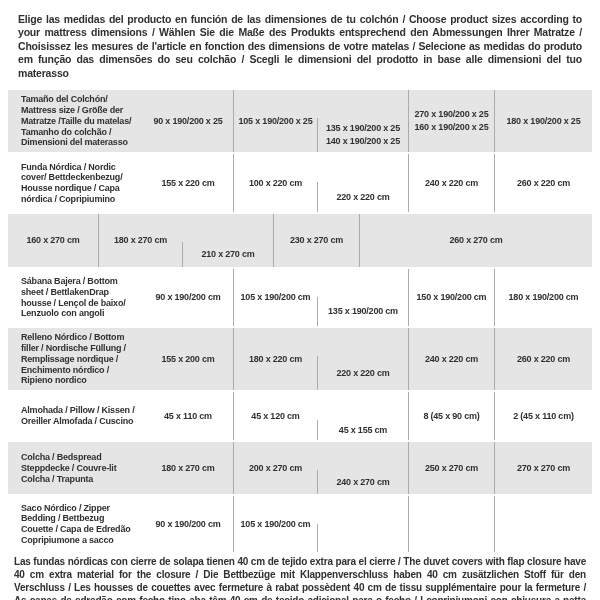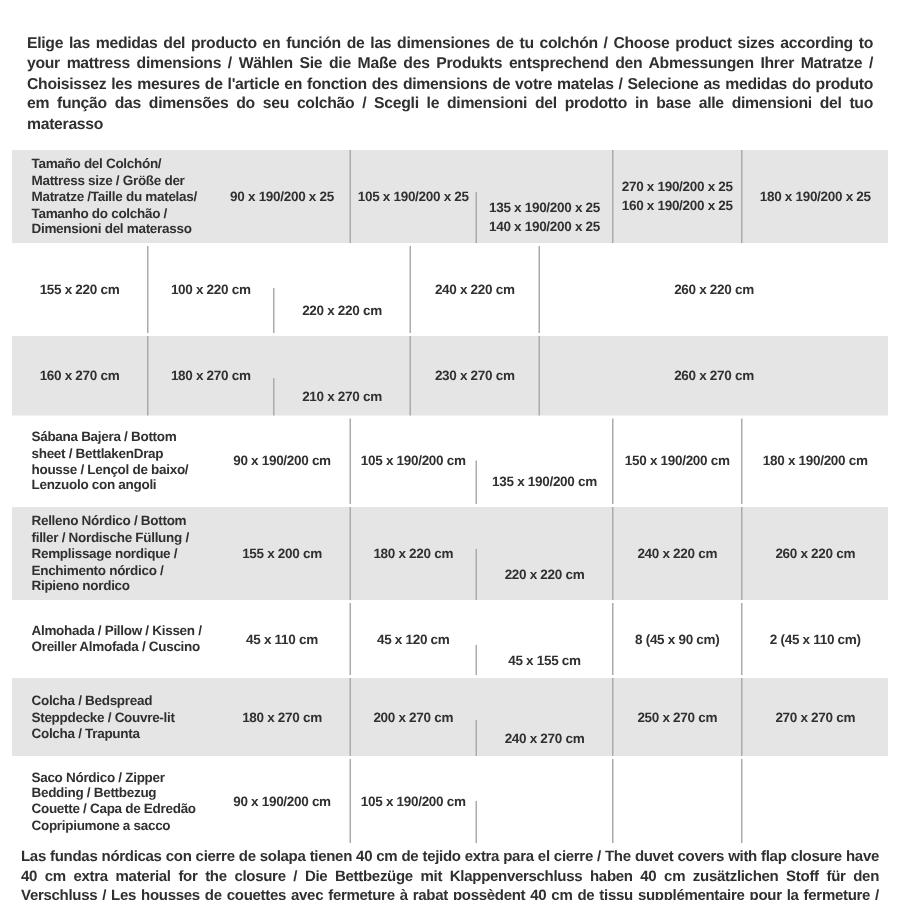--- a/index.html
+++ b/index.html
@@ -5,21 +5,21 @@
   * { box-sizing: border-box; }
   html, body { margin: 0; padding: 0; }
   body {
     width: 600px; height: 600px;
     background: #ffffff;
     font-family: "Liberation Sans", sans-serif;
     color: #303030;
     overflow: hidden;
   }
   .intro {
-    margin: 23px 18px 0 18px;
+    margin: 13px 18px 0 18px;
     font-size: 10.5px;
     line-height: 1.28;
     font-weight: bold;
     text-align: justify;
     letter-spacing: -0.2px;
   }
   .size-table {
     margin: 10px 8px 0 8px;
   }
   .trow {
@@ -90,20 +90,21 @@
       <div class="cell val v1">90 x 190/200 x 25</div>
       <div class="cell val v2">105 x 190/200 x 25</div>
       <div class="cell val v3">135 x 190/200 x 25
 140 x 190/200 x 25</div>
       <div class="cell val v4">270 x 190/200 x 25
 160 x 190/200 x 25</div>
       <div class="cell val v5">180 x 190/200 x 25</div>
     </div>
 
     <div class="trow r1">
+      <div class="cell label">Funda Nórdica / Nordic cover/ Bettdeckenbezug/ Housse nordique / Capa nórdica / Copripiumino</div>
       <div class="cell val v1">155 x 220 cm</div>
       <div class="cell val v2">100 x 220 cm</div>
       <div class="cell val v3">220 x 220 cm</div>
       <div class="cell val v4">240 x 220 cm</div>
       <div class="cell val v5">260 x 220 cm</div>
     </div>
 
     <div class="trow gray r2">
       <div class="cell val v1">160 x 270 cm</div>
       <div class="cell val v2">180 x 270 cm</div>

